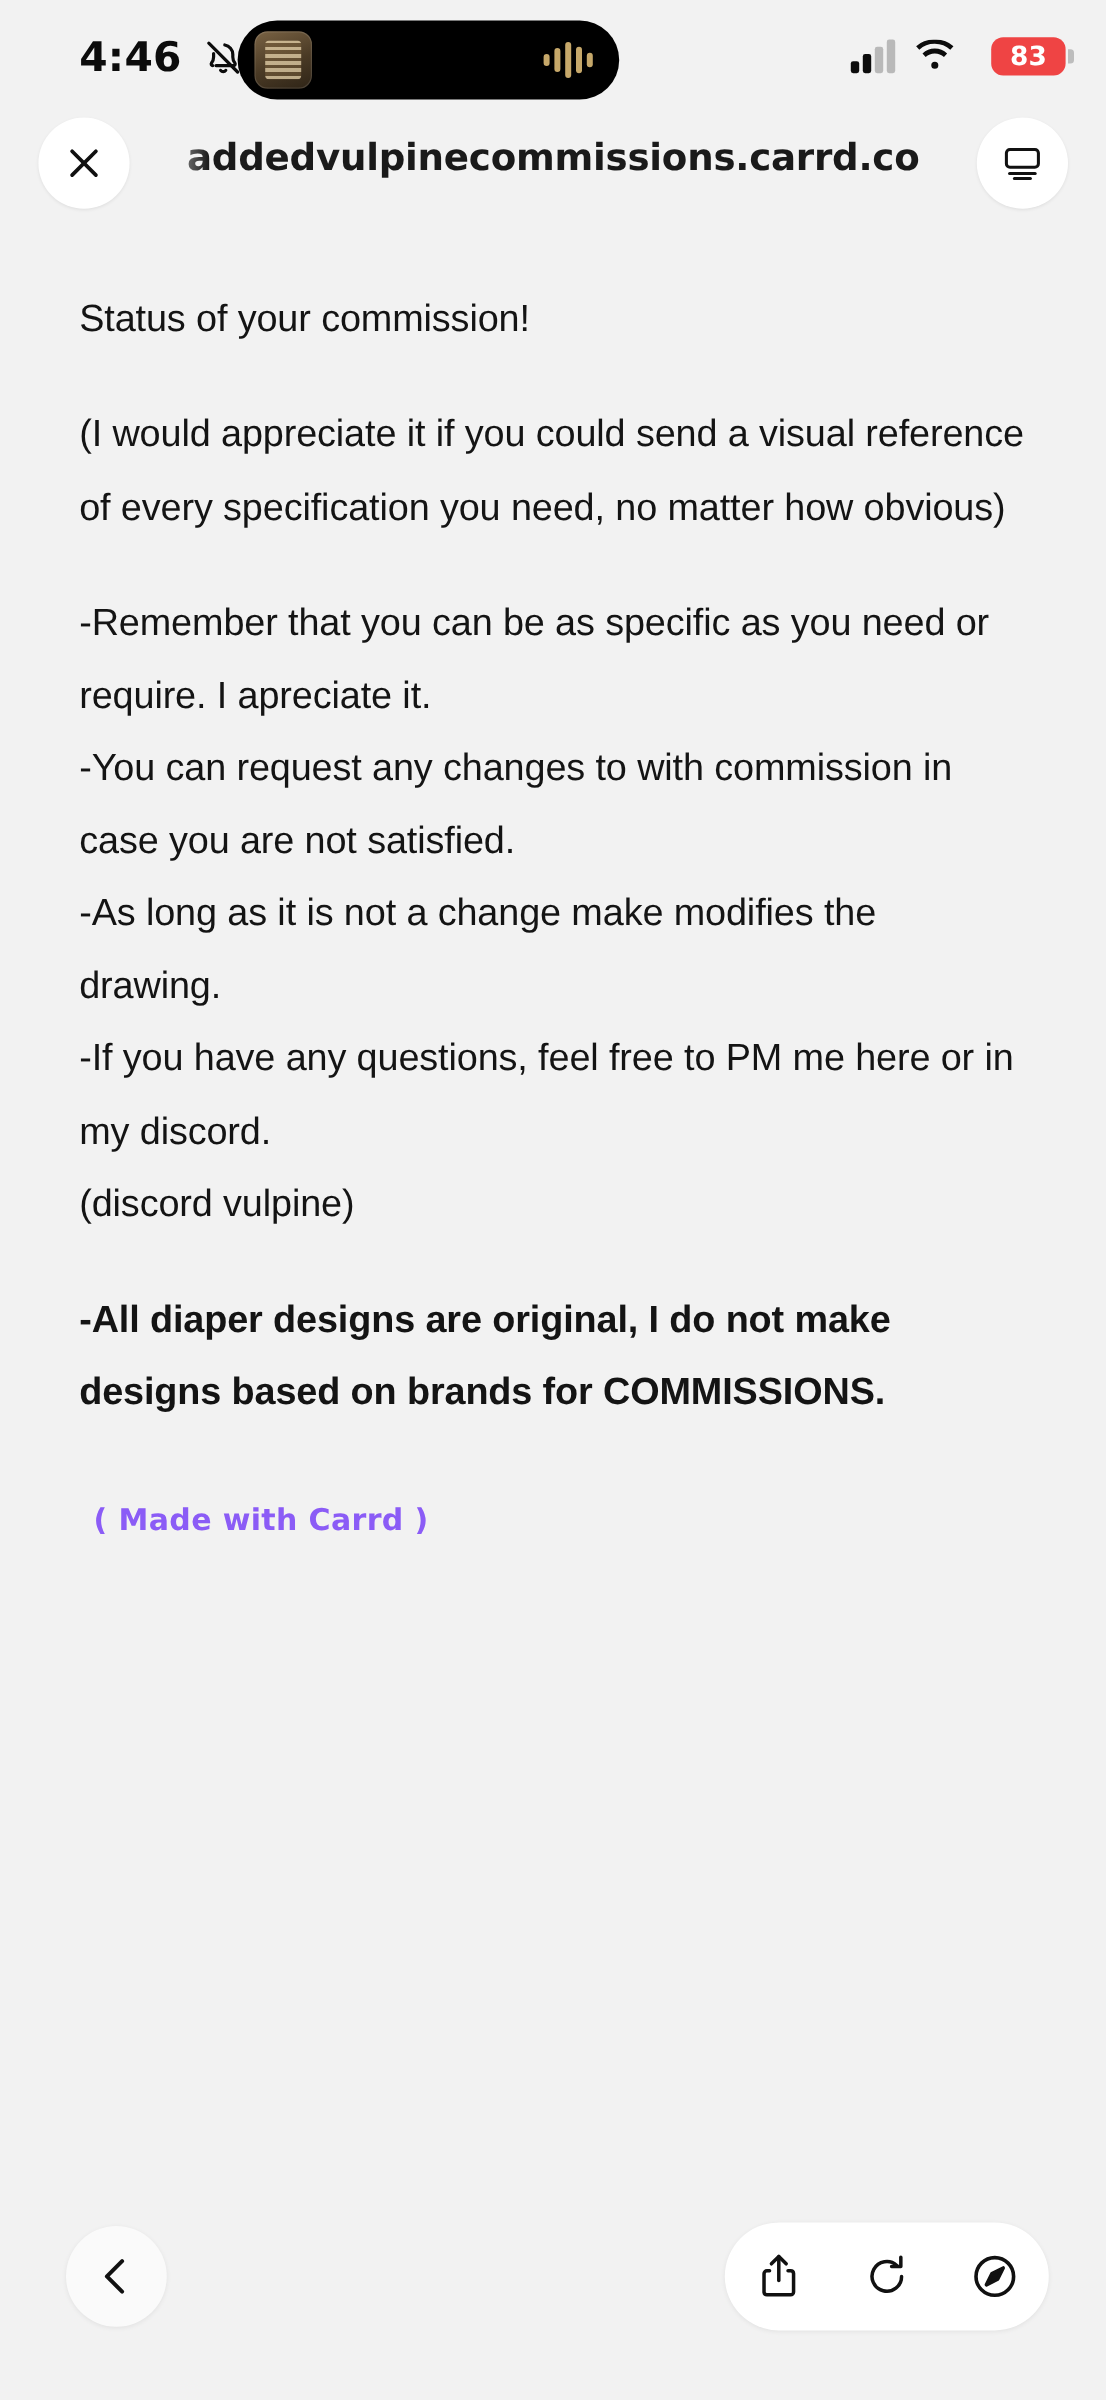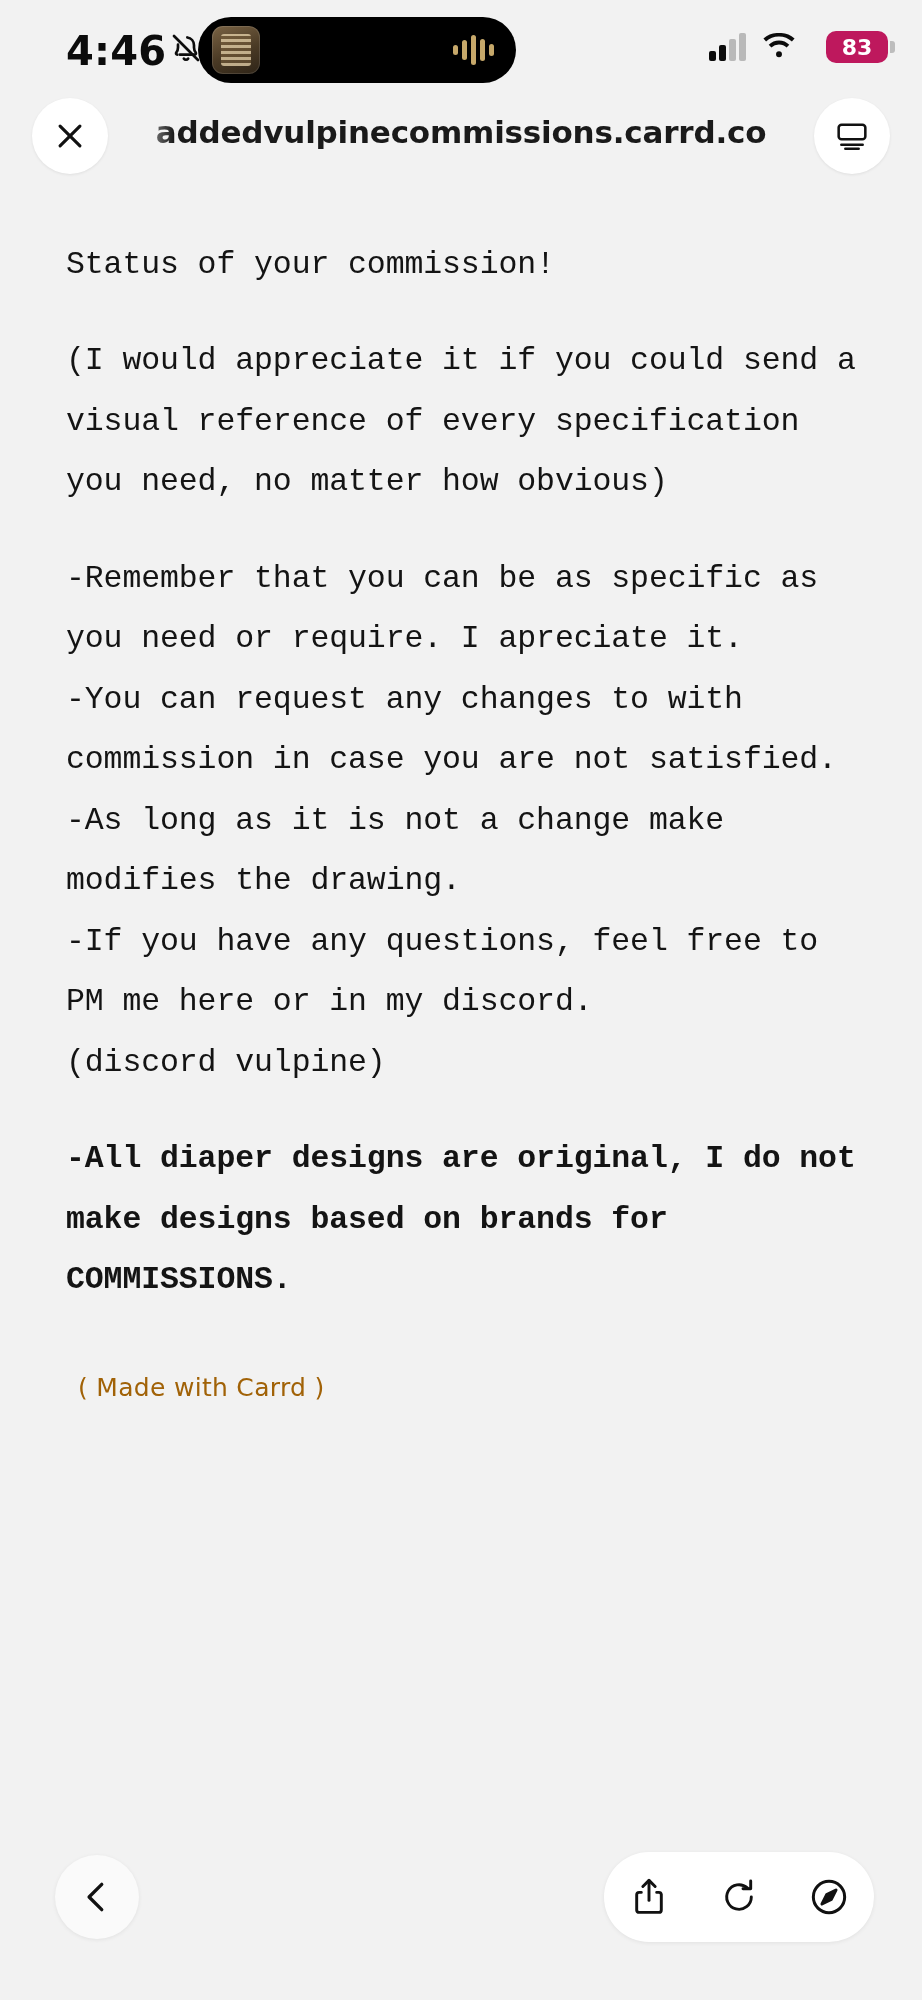--- a/index.html
+++ b/index.html
@@ -23,21 +23,21 @@
     width: 922px;
     height: 100px;
     display: flex;
     align-items: center;
     z-index: 30;
   }
   .status-time {
     position: absolute;
     left: 66px;
     top: 28px;
-    font-size: 40px;
+    font-size: 34px;
     font-weight: 600;
     color: #0c0c0c;
     letter-spacing: 0.2px;
     font-family: "DejaVu Sans", sans-serif;
     text-align: center;
   }
   .bell-mute {
     position: absolute;
     left: 170px;
     top: 32px;
@@ -100,21 +100,21 @@
     gap: 14px;
     height: 40px;
   }
   .cell-bars { display: flex; align-items: flex-end; gap: 3px; height: 28px; }
   .cell-bars i { width: 7px; border-radius: 2px; background: #0c0c0c; }
   .cell-bars i.dim { background: #b9b9b9; }
   .battery {
     position: relative;
     width: 62px; height: 32px;
     border-radius: 10px;
-    background: #be185d;
+    background: #ef4444;
     display: flex; align-items: center; justify-content: center; margin-left: 14px;
   }
   .battery-text {
     color: #fff;
     font-size: 22px;
     font-weight: 700;
     letter-spacing: 0px;
   }
   .battery-cap {
     position: absolute;
@@ -175,30 +175,31 @@
   }
   .content {
     padding: 55px 66px 0 66px;
     color: #141414;
   }
   .para {
     font-size: 31.5px;
     line-height: 1.92;
     letter-spacing: -0.1px;
     margin: 0 0 36px 0;
-    font-family: Liberation Mono, monospace;
+    font-family: Liberation Sans, sans-serif;
   }
   .para.tight { margin-bottom: 0; }
   .para.bold { font-weight: 700; }
   .credit {
     margin-top: 62px;
     font-size: 25px;
-    color: #a16207;
+    color: #8b5cf6;
     letter-spacing: 0.3px;
     padding-left: 12px;
+    font-weight: bold;
   }
 
   
   .back-btn {
     position: absolute;
     left: 55px;
     bottom: 61px;
     width: 84px; height: 84px;
     border-radius: 50%;
     background: #fafafa;

